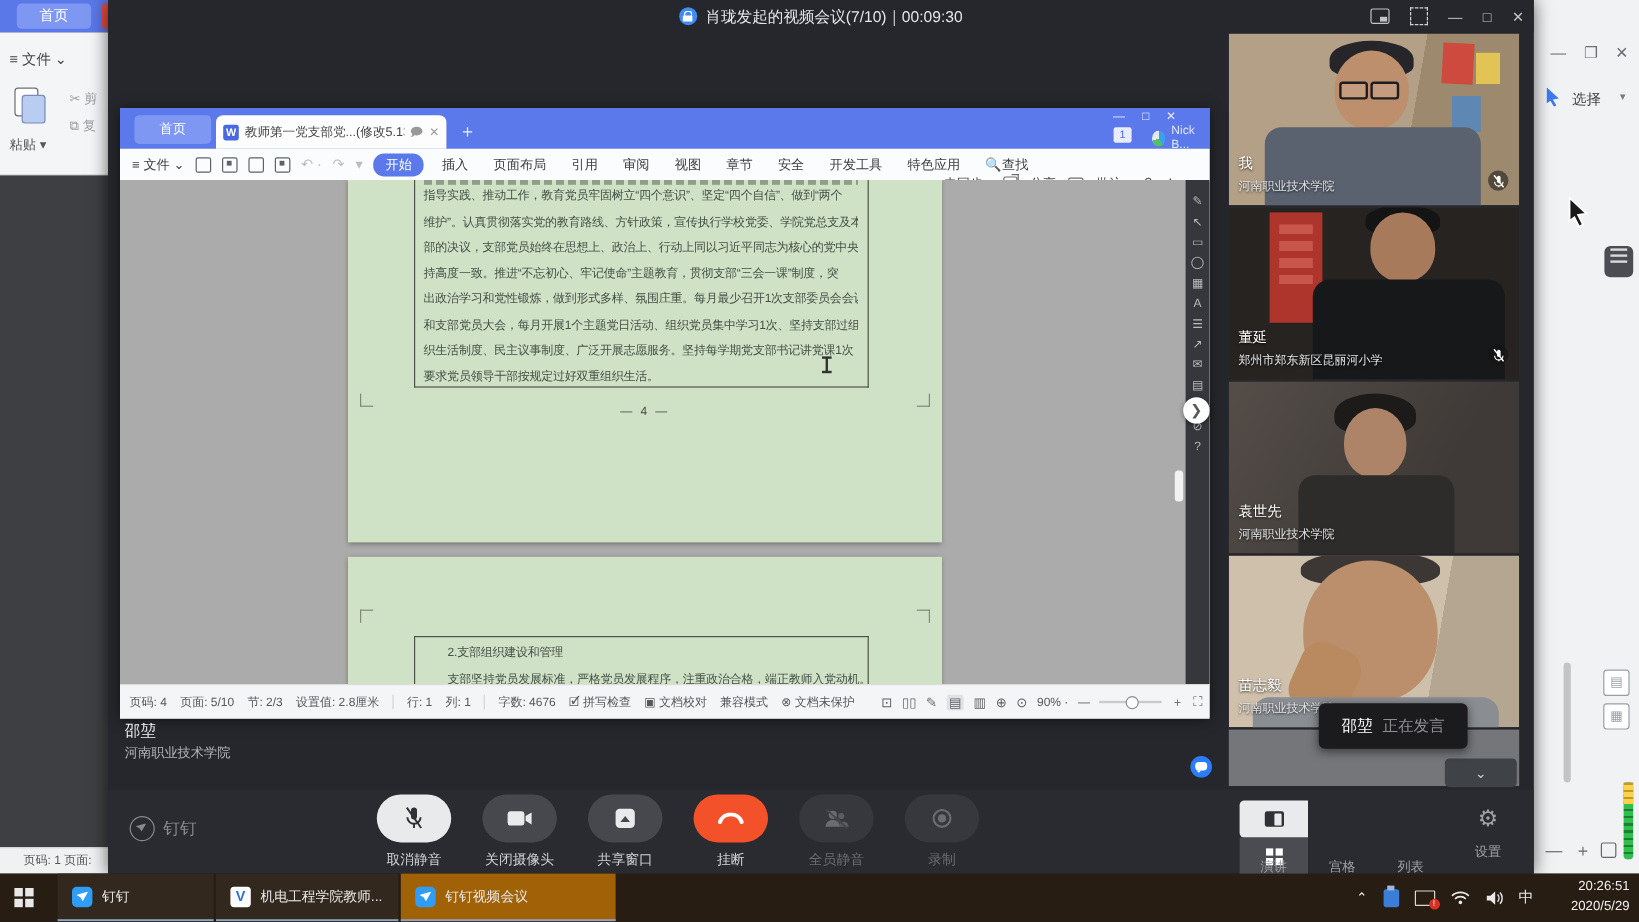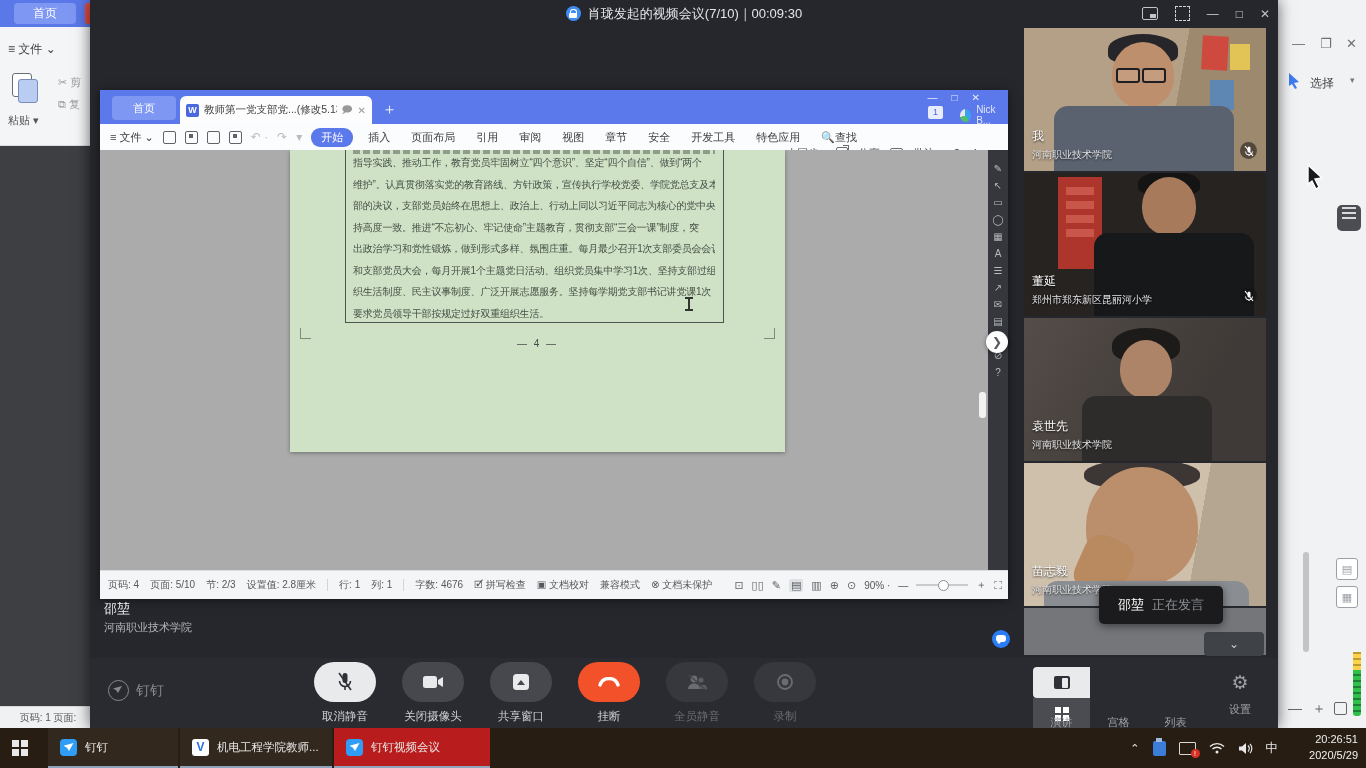--- a/index.html
+++ b/index.html
@@ -208,21 +208,21 @@
 
   
   #taskbar{left:0;top:728px;width:1366px;height:40px;background:#271d13;}
   #tb-start{left:12px;top:12px;width:16px;height:16px;
     background:linear-gradient(#e8e8e8,#e8e8e8) 0 0/7px 7px no-repeat,linear-gradient(#e8e8e8,#e8e8e8) 9px 0/7px 7px no-repeat,
     linear-gradient(#e8e8e8,#e8e8e8) 0 9px/7px 7px no-repeat,linear-gradient(#e8e8e8,#e8e8e8) 9px 9px/7px 7px no-repeat;}
   .tb-app{position:absolute;top:0;height:40px;display:flex;align-items:center;gap:8px;padding:0 12px;box-sizing:border-box;
     background:#32281e;border-bottom:2px solid #8fa3bd;color:#e8e8e8;font-size:11.5px;}
   #tb-app1{left:48px;width:130px;}
   #tb-app2{left:180px;width:152px;}
-  #tb-app3{left:334px;width:156px;background:#b91c1c;}
+  #tb-app3{left:334px;width:179px;background:#a16207;}
   .dd-ic{width:17px;height:17px;background:#2f9df5;border-radius:4px;position:relative;flex:0 0 auto;}
   .dd-ic::after{content:"";position:absolute;left:3.5px;top:4.5px;width:10px;height:8px;background:#fff;clip-path:polygon(0 35%,100% 0,55% 100%,35% 60%);}
   .v-ic{width:17px;height:17px;background:#fff;border-radius:3px;color:#2a6fe0;font-weight:bold;font-size:12px;text-align:center;line-height:17px;flex:0 0 auto;}
   #tray{position:absolute;right:88px;top:0;height:40px;display:flex;align-items:center;gap:13px;color:#e8e8e8;}
   #tray .chev{font-size:11px;}
   .usb-ic{width:13px;height:15px;background:#3b7dd8;border-radius:2px;position:relative;}
   .usb-ic::after{content:"";position:absolute;left:3.5px;top:-3px;width:6px;height:4px;background:#9db9de;}
   .mon-ic{width:15px;height:11px;border:1.4px solid #d8d8d8;border-radius:1px;position:relative;}
   .mon-ic .badge{position:absolute;right:-5px;bottom:-4px;width:9px;height:9px;background:#d93025;border-radius:50%;color:#fff;font-size:7px;line-height:9px;text-align:center;}
   #tray .ime{font-size:12.5px;}
@@ -361,20 +361,29 @@
             <div class="dline" style="top:94px">出政治学习和党性锻炼，做到形式多样、氛围庄重。每月最少召开1次支部委员会会议</div>
             <div class="dline" style="top:115.5px">和支部党员大会，每月开展1个主题党日活动、组织党员集中学习1次、坚持支部过组</div>
             <div class="dline" style="top:137px">织生活制度、民主议事制度、广泛开展志愿服务。坚持每学期党支部书记讲党课1次，</div>
             <div class="dline" style="top:158.5px">要求党员领导干部按规定过好双重组织生活。</div>
           </div>
           <div class="cropmark" style="left:10px;top:178px"></div>
           <div class="cropmark r" style="right:10px;top:178px"></div>
           <div id="p1-pageno">— 4 —</div>
         </div>
 
+        <div id="page2" class="page">
+          <div class="cropmark t" style="left:10px;top:44px"></div>
+          <div class="cropmark t r" style="right:10px;top:44px"></div>
+          <div id="p2-frame" class="tframe">
+            <div class="dline" style="top:6px;padding-left:20px">2.支部组织建设和管理</div>
+            <div class="dline" style="top:27.5px;padding-left:20px">支部坚持党员发展标准，严格党员发展程序，注重政治合格，端正教师入党动机。</div>
+
+          </div>
+        </div>
         <div id="ibeam" class="ab"></div>
         <div id="sh-scroll" class="ab"></div>
         <div id="ann-bar" class="ab">
           <span>✎</span>
           <span>↖</span>
           <span>▭</span>
           <span>◯</span>
           <span>▦</span>
           <span>A</span>
           <span>☰</span>

